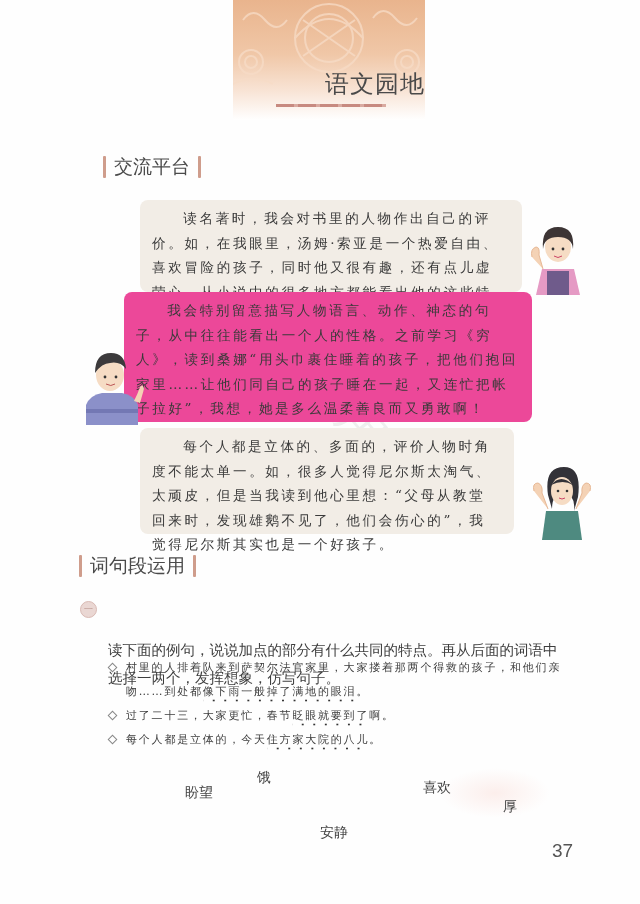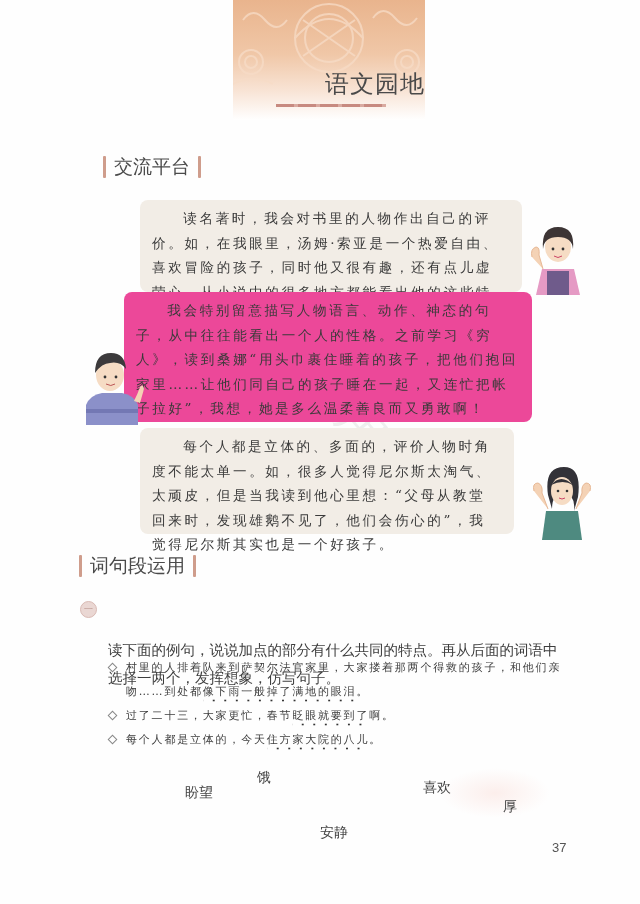--- a/index.html
+++ b/index.html
@@ -102,21 +102,21 @@
     .w3 { left: 320px; top: 798px; margin-top: 26px; }
     .w4 { left: 423px; top: 779px; }
     .w5 { left: 503px; top: 798px; }
     .word-bg {
       position: absolute; left: 440px; top: 768px; width: 110px; height: 50px;
       background: radial-gradient(ellipse at center, rgba(250,225,220,0.55), rgba(255,255,255,0) 70%);
     }
 
     .page-num {
       position: absolute; left: 552px; top: 840px;
-      font-family: "Liberation Sans", "DejaVu Sans", sans-serif; font-size: 13px; color: #555;
+      font-family: "Liberation Sans", "DejaVu Sans", sans-serif; font-size: 19px; color: #555;
     }
   </style>
 </head>
 <body>
 
 <div class="page">
 
   <div class="banner">
     <svg width="192" height="120" viewBox="0 0 192 120">
       <g fill="none" stroke="#f7dcc7" stroke-width="2" opacity="0.75">

